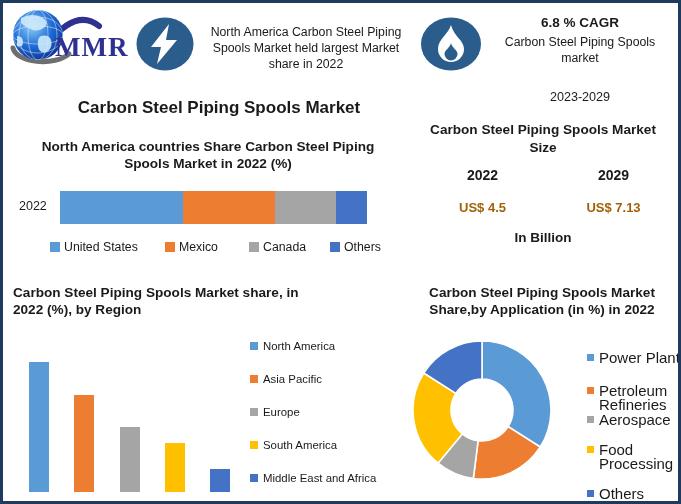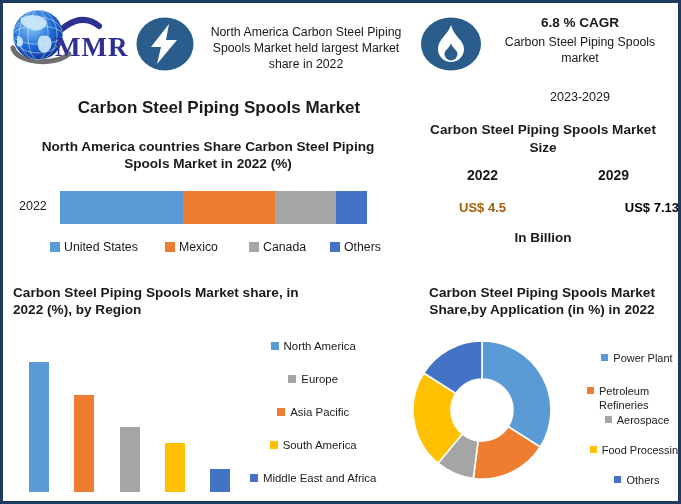--- a/index.html
+++ b/index.html
@@ -33,21 +33,21 @@
   }
   .stacked-cat {
     position:absolute; left:16px; top:196px; width:38px;
     font-size:12.5px; text-align:left;
   }
   .stacked-bar {
     position:absolute; left:57px; top:188px; width:307px; height:33px;
     display:flex;
   }
   .stacked-bar .seg { height:100%; }
-  .legend-item { display:flex; align-items:flex-start;justify-content:center; }
+  .legend-item { display:flex; align-items:flex-start; }
   .sw { display:inline-block; flex:none; }
   .stacked-legend .legend-item { position:absolute; top:238px; }
   .stacked-legend .sw { width:10px; height:10px; margin-top:1px; margin-right:4px; }
   .stacked-legend .lbl { font-size:12.3px; line-height:13px; }
   
   .ms-title {
     position:absolute; left:404px; top:118px; width:272px;
     font-size:13.6px; font-weight:bold; line-height:18px; text-align:center;
   }
   .ms-years, .ms-values {
@@ -75,21 +75,21 @@
   .region-legend .sw { width:8px; height:8px; margin-top:2px; margin-right:5px; }
   .region-legend .lbl { font-size:11.4px; line-height:13px; white-space:nowrap; }
   
   .app-title {
     position:absolute; left:398px; top:281px; width:282px;
     font-size:13.6px; font-weight:bold; line-height:17px; text-align:center;
   }
   .donut-svg { position:absolute; left:409px; top:337px; width:140px; height:140px; }
   .app-legend { position:absolute; left:584px; top:348px; width:100px; }
   .app-legend .sw { width:7px; height:7px; margin-top:3px; margin-right:5px; }
-  .app-legend .lbl { font-size:11px; line-height:14px; }
+  .app-legend .lbl { font-size:15px; line-height:14px; }
   .app-legend .legend-item:nth-child(1){ margin-bottom:19px; }
   .app-legend .legend-item:nth-child(2){ margin-bottom:1px; }
   .app-legend .legend-item:nth-child(3){ margin-bottom:16px; }
   .app-legend .legend-item:nth-child(4){ margin-bottom:16px; }
 </style>
 </head>
 <body>
 
 <div class="page">
 
@@ -178,47 +178,47 @@
   <div class="ms-title">
     <div>Carbon Steel Piping Spools Market</div>
     <div>Size</div>
   </div>
   <div class="ms-years">
     <div>2022</div>
     <div>2029</div>
   </div>
   <div class="ms-values">
     <div style="color: #a16207;">US$ 4.5</div>
-    <div style="color: #000000; text-align: right;">US$ 7.13</div>
+    <div style="color: #a16207;">US$ 7.13</div>
   </div>
   <div class="ms-unit">In Billion</div>
 
   <div class="region-title">
     <div>Carbon Steel Piping Spools Market share, in</div>
     <div>2022 (%), by Region</div>
   </div>
   <div class="region-plot" id="region-bar-plot">
       <div class="vbar" style="height: 100%; background: rgb(91, 155, 213);"></div>
       <div class="vbar" style="height: 75%; background: rgb(237, 125, 49);"></div>
       <div class="vbar" style="height: 50%; background: rgb(165, 165, 165);"></div>
       <div class="vbar" style="height: 37.5%; background: rgb(255, 192, 0);"></div>
       <div class="vbar" style="height: 17.5%; background: rgb(68, 114, 196);"></div>
     </div>
   <div class="region-legend" id="region-legend">
       <div class="legend-item">
         <span class="sw" style="background: rgb(91, 155, 213);"></span>
         <span class="lbl">North America</span>
       </div>
       <div class="legend-item">
+        <span class="sw" style="background: rgb(237, 125, 49);"></span>
+        <span class="lbl">Asia Pacific</span>
+      </div>
+      <div class="legend-item">
         <span class="sw" style="background: rgb(165, 165, 165);"></span>
         <span class="lbl">Europe</span>
-      </div>
-      <div class="legend-item">
-        <span class="sw" style="background: rgb(237, 125, 49);"></span>
-        <span class="lbl">Asia Pacific</span>
       </div>
       <div class="legend-item">
         <span class="sw" style="background: rgb(255, 192, 0);"></span>
         <span class="lbl">South America</span>
       </div>
       <div class="legend-item">
         <span class="sw" style="background: rgb(68, 114, 196);"></span>
         <span class="lbl">Middle East and Africa</span>
       </div>
     </div>

